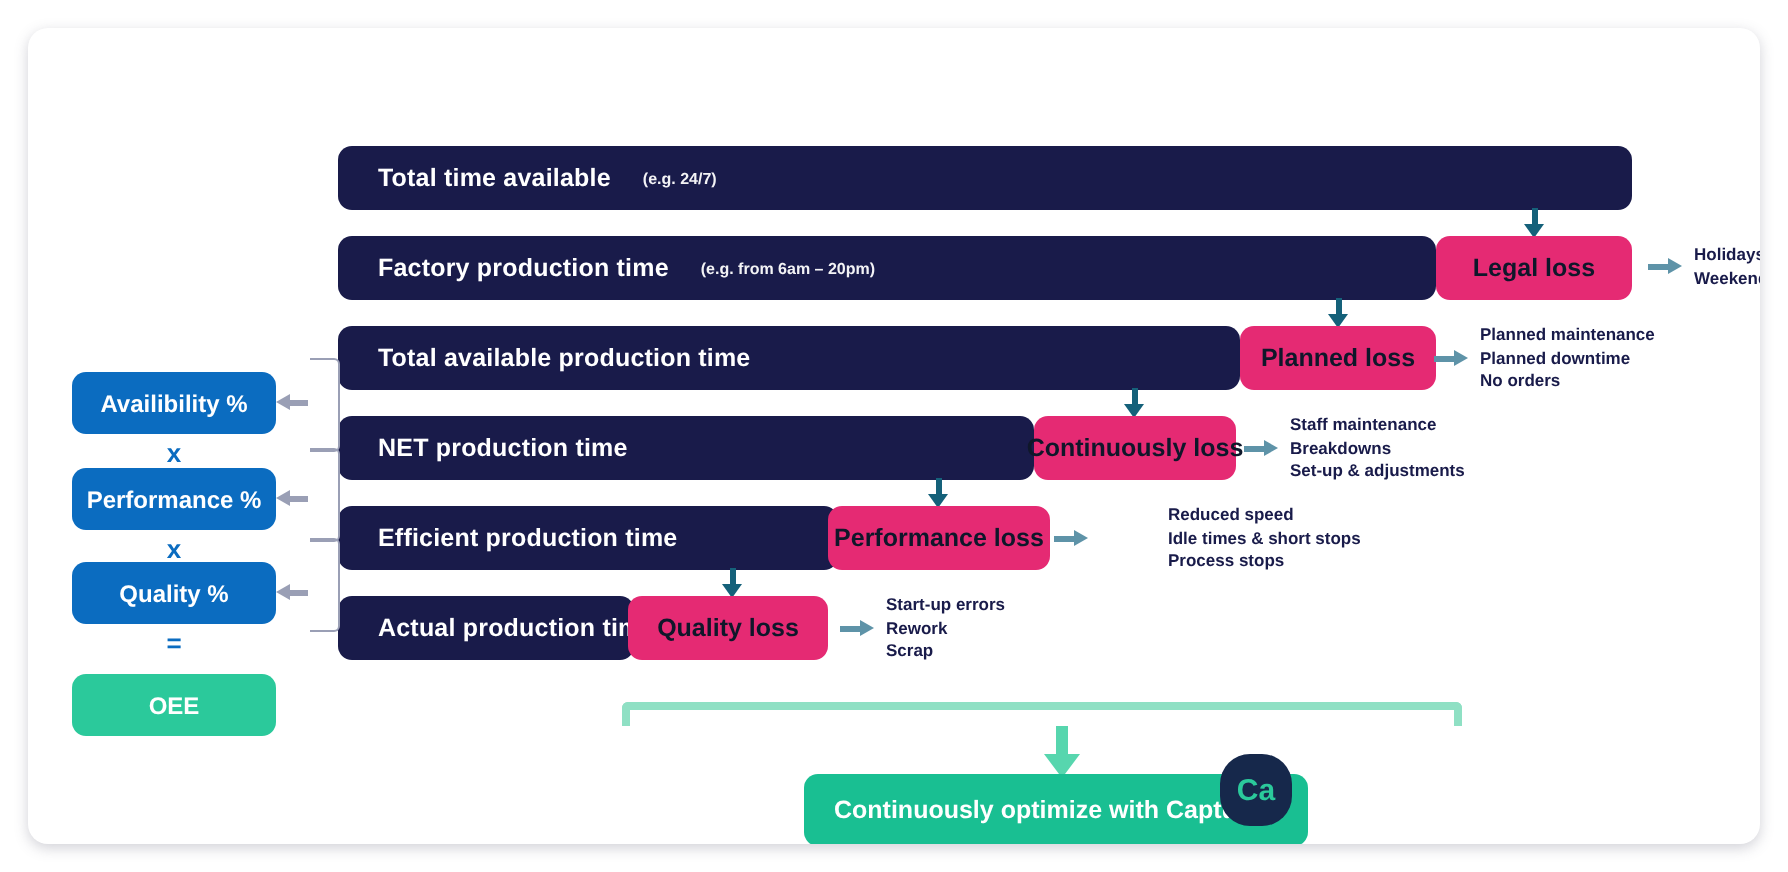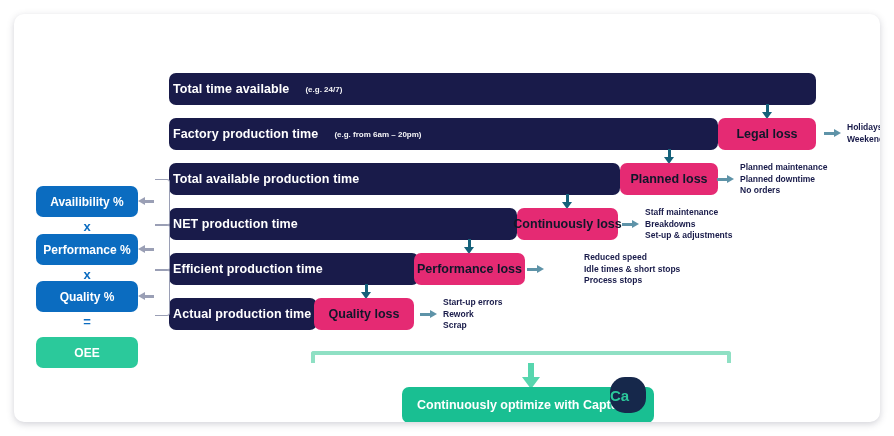--- a/index.html
+++ b/index.html
@@ -2,21 +2,21 @@
 <html><head>
 <meta charset="utf-8">
 <style>
   html,body{margin:0;padding:0;background:#ffffff;}
   body{width:894px;height:436px;font-family:"Liberation Sans",sans-serif;-webkit-font-smoothing:antialiased;}
 
   #card{position:absolute;left:14px;top:14px;width:866px;height:408px;background:#fff;
         border-radius:10px;box-shadow:0 2px 7px rgba(90,90,110,.28);overflow:hidden;}
 
   .bar{position:absolute;height:32px;border-radius:7px;display:flex;align-items:center;box-sizing:border-box;}
-  .navy{background:#191B4A;color:#fff;padding-left:4px;}
+  .navy{background:#191B4A;color:#fff;padding-left:20px;}
   .navy .ttl{font-size:12.5px;font-weight:700;letter-spacing:.1px;white-space:nowrap;}
   .navy .sub{font-size:8px;font-weight:700;margin-left:16px;opacity:.95;white-space:nowrap;}
   .pink{background:#E52A73;color:#0f172a;justify-content:center;}
   .pink span{font-size:12.5px;font-weight:700;white-space:nowrap;}
 
   
   .darr{position:absolute;width:11px;height:15px;}
   .darr i{position:absolute;left:4px;top:0;width:3px;height:9px;background:#15617A;display:block;}
   .darr b{position:absolute;left:0;top:8px;width:0;height:0;border-left:5.5px solid transparent;
           border-right:5.5px solid transparent;border-top:7px solid #15617A;display:block;}
@@ -51,21 +51,21 @@
         transform:scaleY(-1);box-sizing:border-box;}
   #gdown{position:absolute;left:508px;top:349px;width:18px;height:26px;}
   #gdown i{position:absolute;left:6px;top:0;width:6px;height:15px;background:#57D6AE;display:block;}
   #gdown b{position:absolute;left:0;top:14px;width:0;height:0;border-left:9px solid transparent;
            border-right:9px solid transparent;border-top:12px solid #57D6AE;display:block;}
 
   #cta{position:absolute;left:388px;top:373px;width:252px;height:36px;background:#19BF92;
        border-radius:7px;display:flex;align-items:center;}
   #cta span{font-size:12.5px;font-weight:700;color:#fff;padding-left:15px;white-space:nowrap;}
   #logo{position:absolute;left:596px;top:363px;width:36px;height:36px;background:#16284B;
-        border-radius:15px;display:flex;align-items:center;justify-content:flex-start;
+        border-radius:15px;display:flex;align-items:center;justify-content:center;
         color:#2BC99B;font-size:15px;font-weight:700;}
 </style>
 </head>
 <body>
 
 <div id="card">
 
   <div class="bar navy" style="left:155px;top:59px;width:647px;">
     <span class="ttl">Total time available</span>
     <span class="sub">(e.g. 24/7)</span>

